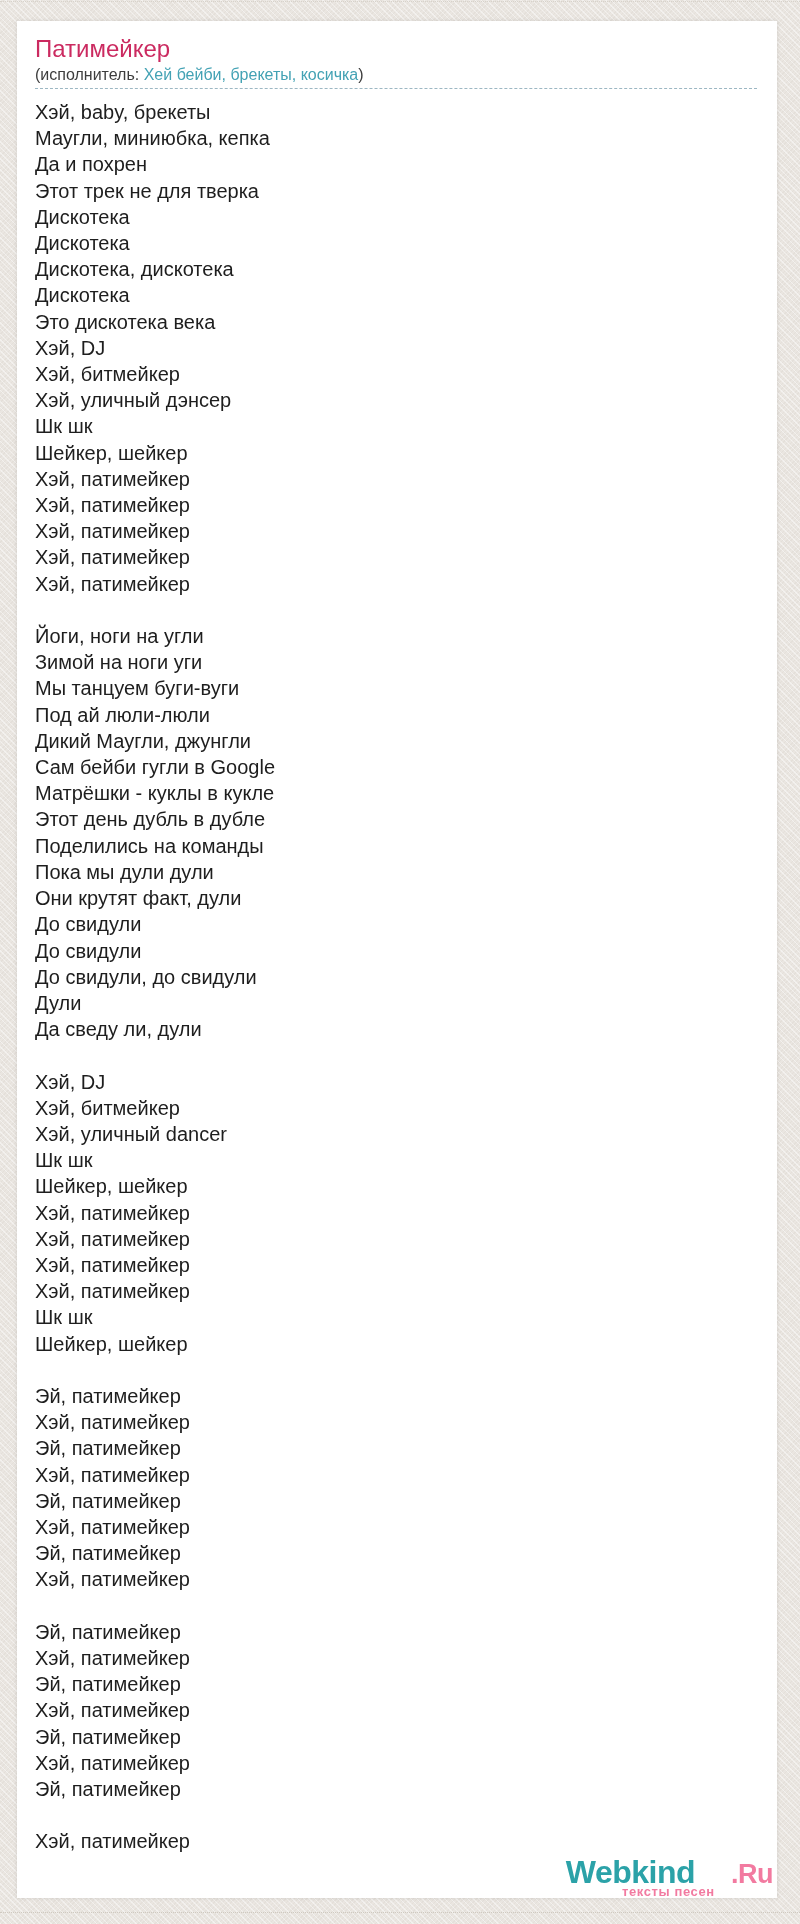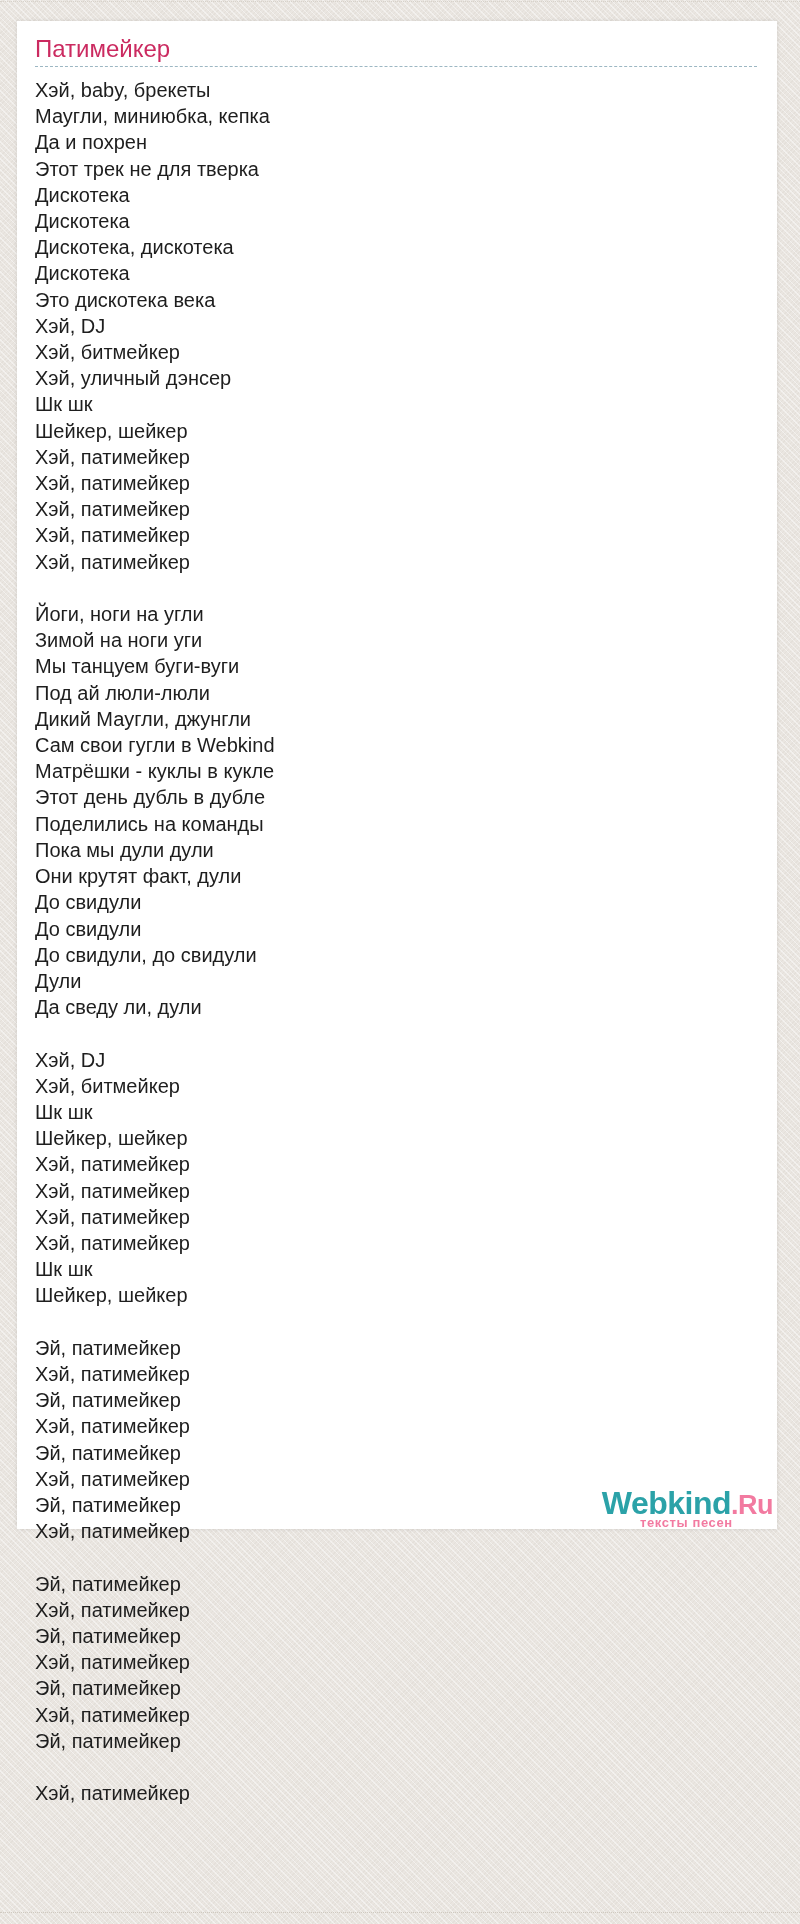--- a/index.html
+++ b/index.html
@@ -16,21 +16,21 @@
   .edge-dotted {
     position: absolute; left: 0; width: 100%; height: 0;
     border-top: 1px dotted #d7d2ca;
   }
   .edge-dotted.top { top: 1px; }
   .edge-dotted.bottom { top: 1912px; border-top-color: #cfc9c0; }
 
   .sheet {
     position: absolute;
     left: 17px; top: 21px;
-    width: 760px; height: 1508px;
+    width: 760px; height: 1877px;
     box-sizing: border-box;
     background: #ffffff;
     box-shadow: 0 0 4px rgba(0,0,0,0.12);
     padding: 14px 20px 0 18px;
   }
   .title {
     margin: 0;
     font-size: 24px;
     line-height: 28px;
     font-weight: normal;
@@ -67,40 +67,41 @@
     text-align: right;
     cursor: pointer;
     line-height: 1;
   }
   .logo-main {
     font-weight: bold;
     font-size: 32px;
     letter-spacing: -0.5px;
   }
   .logo-name { color: var(--logo_teal, #2ba2a8); }
-  .logo-domain { color: var(--logo_pink, #f27aa0); font-size: 27px; }
+  .logo-domain { color: var(--logo_pink, #f27aa0); font-size: 27px; padding-left: 36px; }
   .logo-tagline {
     margin-top: -3px;
     margin-right: 2px;
     font-size: 13px;
     font-weight: bold;
     letter-spacing: 0.6px;
     color: var(--logo_pink, #f27aa0);
     text-align: center;
   }
 </style>
 </head>
 <body>
 
 <div class="edge-dotted top"></div>
 
 <div class="sheet">
 
   <h1 class="title">Патимейкер</h1>
 
+  <div class="subtitle"><span>(исполнитель: </span><a class="artist-link">Хей бейби, брекеты, косичка</a><span>)</span></div>
 
   <div class="separator"></div>
 
   <div class="lyrics">
       <div class="lyric-line">Хэй, baby, брекеты</div>
       <div class="lyric-line">Маугли, миниюбка, кепка</div>
       <div class="lyric-line">Да и похрен</div>
       <div class="lyric-line">Этот трек не для тверка</div>
       <div class="lyric-line">Дискотека</div>
       <div class="lyric-line">Дискотека</div>
@@ -116,34 +117,35 @@
       <div class="lyric-line">Хэй, патимейкер</div>
       <div class="lyric-line">Хэй, патимейкер</div>
       <div class="lyric-line">Хэй, патимейкер</div>
       <div class="lyric-line">Хэй, патимейкер</div>
       <div class="lyric-line">&nbsp;</div>
       <div class="lyric-line">Йоги, ноги на угли</div>
       <div class="lyric-line">Зимой на ноги уги</div>
       <div class="lyric-line">Мы танцуем буги-вуги</div>
       <div class="lyric-line">Под ай люли-люли</div>
       <div class="lyric-line">Дикий Маугли, джунгли</div>
-      <div class="lyric-line">Сам свои гугли в Webkind</div>
+      <div class="lyric-line">Сам бейби гугли в Google</div>
       <div class="lyric-line">Матрёшки - куклы в кукле</div>
       <div class="lyric-line">Этот день дубль в дубле</div>
       <div class="lyric-line">Поделились на команды</div>
       <div class="lyric-line">Пока мы дули дули</div>
       <div class="lyric-line">Они крутят факт, дули</div>
       <div class="lyric-line">До свидули</div>
       <div class="lyric-line">До свидули</div>
       <div class="lyric-line">До свидули, до свидули</div>
       <div class="lyric-line">Дули</div>
       <div class="lyric-line">Да сведу ли, дули</div>
       <div class="lyric-line">&nbsp;</div>
       <div class="lyric-line">Хэй, DJ</div>
       <div class="lyric-line">Хэй, битмейкер</div>
+      <div class="lyric-line">Хэй, уличный dancer</div>
       <div class="lyric-line">Шк шк</div>
       <div class="lyric-line">Шейкер, шейкер</div>
       <div class="lyric-line">Хэй, патимейкер</div>
       <div class="lyric-line">Хэй, патимейкер</div>
       <div class="lyric-line">Хэй, патимейкер</div>
       <div class="lyric-line">Хэй, патимейкер</div>
       <div class="lyric-line">Шк шк</div>
       <div class="lyric-line">Шейкер, шейкер</div>
       <div class="lyric-line">&nbsp;</div>
       <div class="lyric-line">Эй, патимейкер</div>

